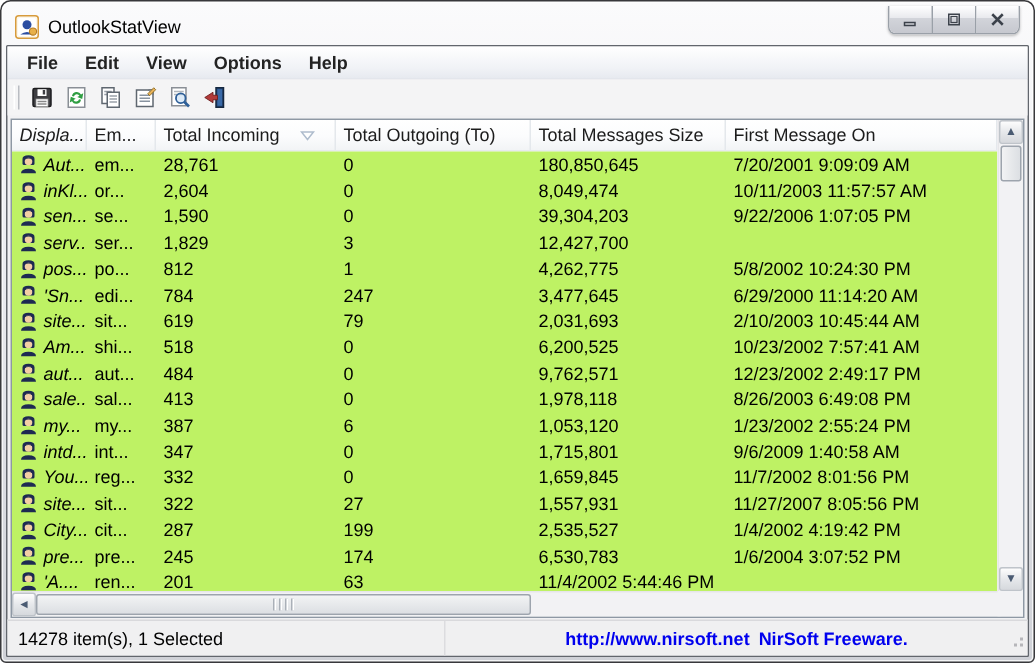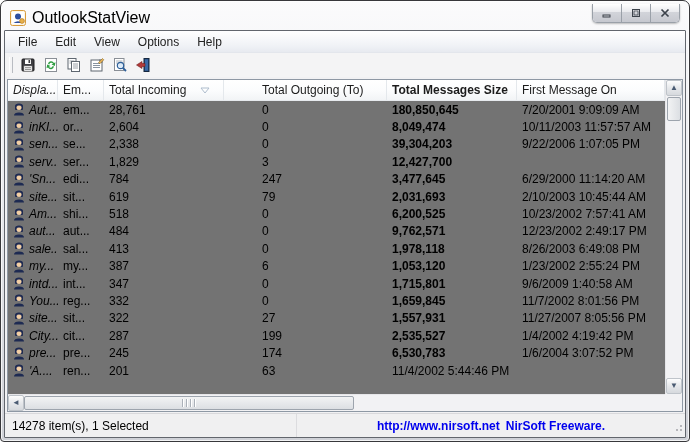--- a/index.html
+++ b/index.html
@@ -8,63 +8,63 @@
   
   .window{
     position:relative;width:690px;height:442px;box-sizing:border-box;
     border:1px solid #38383b;border-radius:7px 7px 4px 4px;
     background:linear-gradient(#fbfbfc,#e9eaee 45%,#cfd1d7);
     box-shadow:inset 0 0 0 1px rgba(255,255,255,.75);
     padding:3px;overflow:hidden;
   }
   .titlebar{height:25px;display:flex;align-items:center;padding:1px 4px 0 6px;}
   .app-icon{width:16px;height:16px;flex:0 0 16px;}
-  .title-text{font-size:16px;color:#000;margin-left:6px;}
+  .title-text{font-size:12px;color:#000;margin-left:6px;}
 
   .win-buttons{position:absolute;top:3px;right:9px;display:flex;height:18px;
     border:1px solid #9aa0a8;border-top:none;border-radius:0 0 5px 5px;overflow:hidden;
     box-shadow:0 1px 2px rgba(0,0,0,.25);}
   .win-btn{width:28px;height:18px;display:flex;align-items:center;justify-content:center;
     background:linear-gradient(#ffffff,#e8e9ed 45%,#d2d4da 46%,#c6c8cf);
     border-right:1px solid #9aa0a8;cursor:default;}
   .win-btn:last-child{border-right:none;}
 
   
   .client{box-sizing:border-box;height:calc(100% - 26px);border:1px solid #62666d;background:#f1f1f3;
     display:flex;flex-direction:column;border-radius:1px;}
 
   .menubar{height:21px;flex:0 0 21px;display:flex;align-items:center;font-size:12px;color:#232323;
     background:linear-gradient(#ffffff,#f0f2f6 70%,#e7eaf0);border-bottom:1px solid #e3e6ec;padding-left:4px;}
-  .menu-item{padding:2px 9px;cursor:default;}
+  .menu-item{padding:2px 9px;cursor:default;font-weight:bold;}
 
   .toolbar{height:24px;flex:0 0 24px;display:flex;align-items:center;background:#f4f4f5;padding-left:3px;}
   .gripper{width:2px;height:16px;border-left:1px solid #ffffff;border-right:1px solid #b9bcc2;margin:0 3px 0 1px;}
   .tool-btn{width:23px;height:22px;display:flex;align-items:center;justify-content:center;cursor:default;}
 
   
   .listview{flex:1;margin:2px 2px 1px 2px;border:1px solid #8e98a4;background:#fff;
     display:grid;grid-template-columns:1fr 17px;grid-template-rows:1fr 17px;overflow:hidden;}
   .list-main{grid-column:1/2;grid-row:1/2;display:flex;flex-direction:column;overflow:hidden;}
 
   .header-row{display:flex;height:20px;flex:0 0 20px;font-size:12px;color:#1c1c1c;
     background:linear-gradient(#ffffff,#fbfcfd 55%,#f2f4f6);border-bottom:1px solid #e7eaee;}
   .hcell{display:flex;align-items:center;box-sizing:border-box;padding-left:5px;
     border-right:1px solid #e4e8ec;white-space:nowrap;overflow:hidden;cursor:default;}
   .sort-glyph{margin-left:auto;margin-right:13px;display:flex;align-items:center;}
 
-  .rows{flex:1;overflow:hidden;background:#737373;}
+  .rows{flex:1;overflow:hidden;background:#bef264;}
   .row{display:flex;height:17.4px;align-items:center;font-size:12px;color:#000;cursor:default;}
   .cell{box-sizing:border-box;padding-left:5px;white-space:nowrap;overflow:hidden;display:flex;align-items:center;}
   .person{display:inline-flex;margin-right:4px;flex:0 0 12px;}
 
   .col-display{width:50px;flex:0 0 50px;font-style:italic;}
   .col-email{width:46px;flex:0 0 46px;}
   .col-incoming{width:120px;flex:0 0 120px;}
-  .col-outgoing{width:130px;flex:0 0 130px;margin-left:33px;}
-  .col-size{width:130px;flex:0 0 130px;font-weight:bold;}
+  .col-outgoing{width:130px;flex:0 0 130px;}
+  .col-size{width:130px;flex:0 0 130px;}
   .col-first{flex:1;}
 
   
   .vscroll{grid-column:2/3;grid-row:1/2;width:17px;background:#f2f2f4;display:flex;flex-direction:column;
     border-left:1px solid #e6e6e9;box-sizing:border-box;}
   .hscroll{grid-column:1/3;grid-row:2/3;height:17px;background:#f2f2f4;display:flex;align-items:stretch;
     border-top:1px solid #e6e6e9;box-sizing:border-box;}
   .sb-btn{flex:0 0 16px;display:flex;align-items:center;justify-content:center;
     background:linear-gradient(#fdfdfd,#e6e8eb 50%,#d6d9dd);border:1px solid #bfc4ca;border-radius:2px;box-sizing:border-box;}
   .vscroll .sb-btn{height:16px;flex:0 0 16px;}
@@ -264,21 +264,21 @@
         <svg width="12" height="13" viewBox="0 0 12 13">
           <path d="M2 3 Q2 0.5 6 0.5 Q10 0.5 10 3 L10 6 Q10 7 9 7 L3 7 Q2 7 2 6 Z" fill="#1d2a52"></path>
           <circle cx="6" cy="4.6" r="2.5" fill="#f3cfa4"></circle>
           <path d="M3.2 3.6 Q6 1.8 8.8 3.6 Q8.8 2.2 6 2.2 Q3.2 2.2 3.2 3.6 Z" fill="#1d2a52"></path>
           <path d="M1 12.5 Q1 9.5 6 9.5 Q11 9.5 11 12.5 Z" fill="#1d2a52"></path>
         </svg>
       </span>
       <span>sen...</span>
     </div>
     <div class="cell col-email">se...</div>
-    <div class="cell col-incoming">2,338</div>
+    <div class="cell col-incoming">1,590</div>
     <div class="cell col-outgoing">0</div>
     <div class="cell col-size">39,304,203</div>
     <div class="cell col-first">9/22/2006 1:07:05 PM</div>
   </div>
 
   <div class="row">
     <div class="cell col-display">
       <span class="person">
         <svg width="12" height="13" viewBox="0 0 12 13">
           <path d="M2 3 Q2 0.5 6 0.5 Q10 0.5 10 3 L10 6 Q10 7 9 7 L3 7 Q2 7 2 6 Z" fill="#1d2a52"></path>
@@ -288,20 +288,38 @@
         </svg>
       </span>
       <span>serv...</span>
     </div>
     <div class="cell col-email">ser...</div>
     <div class="cell col-incoming">1,829</div>
     <div class="cell col-outgoing">3</div>
     <div class="cell col-size">12,427,700</div>
   </div>
 
+  <div class="row">
+    <div class="cell col-display">
+      <span class="person">
+        <svg width="12" height="13" viewBox="0 0 12 13">
+          <path d="M2 3 Q2 0.5 6 0.5 Q10 0.5 10 3 L10 6 Q10 7 9 7 L3 7 Q2 7 2 6 Z" fill="#1d2a52"></path>
+          <circle cx="6" cy="4.6" r="2.5" fill="#f3cfa4"></circle>
+          <path d="M3.2 3.6 Q6 1.8 8.8 3.6 Q8.8 2.2 6 2.2 Q3.2 2.2 3.2 3.6 Z" fill="#1d2a52"></path>
+          <path d="M1 12.5 Q1 9.5 6 9.5 Q11 9.5 11 12.5 Z" fill="#1d2a52"></path>
+        </svg>
+      </span>
+      <span>pos...</span>
+    </div>
+    <div class="cell col-email">po...</div>
+    <div class="cell col-incoming">812</div>
+    <div class="cell col-outgoing">1</div>
+    <div class="cell col-size">4,262,775</div>
+    <div class="cell col-first">5/8/2002 10:24:30 PM</div>
+  </div>
 
   <div class="row">
     <div class="cell col-display">
       <span class="person">
         <svg width="12" height="13" viewBox="0 0 12 13">
           <path d="M2 3 Q2 0.5 6 0.5 Q10 0.5 10 3 L10 6 Q10 7 9 7 L3 7 Q2 7 2 6 Z" fill="#1d2a52"></path>
           <circle cx="6" cy="4.6" r="2.5" fill="#f3cfa4"></circle>
           <path d="M3.2 3.6 Q6 1.8 8.8 3.6 Q8.8 2.2 6 2.2 Q3.2 2.2 3.2 3.6 Z" fill="#1d2a52"></path>
           <path d="M1 12.5 Q1 9.5 6 9.5 Q11 9.5 11 12.5 Z" fill="#1d2a52"></path>
         </svg>

